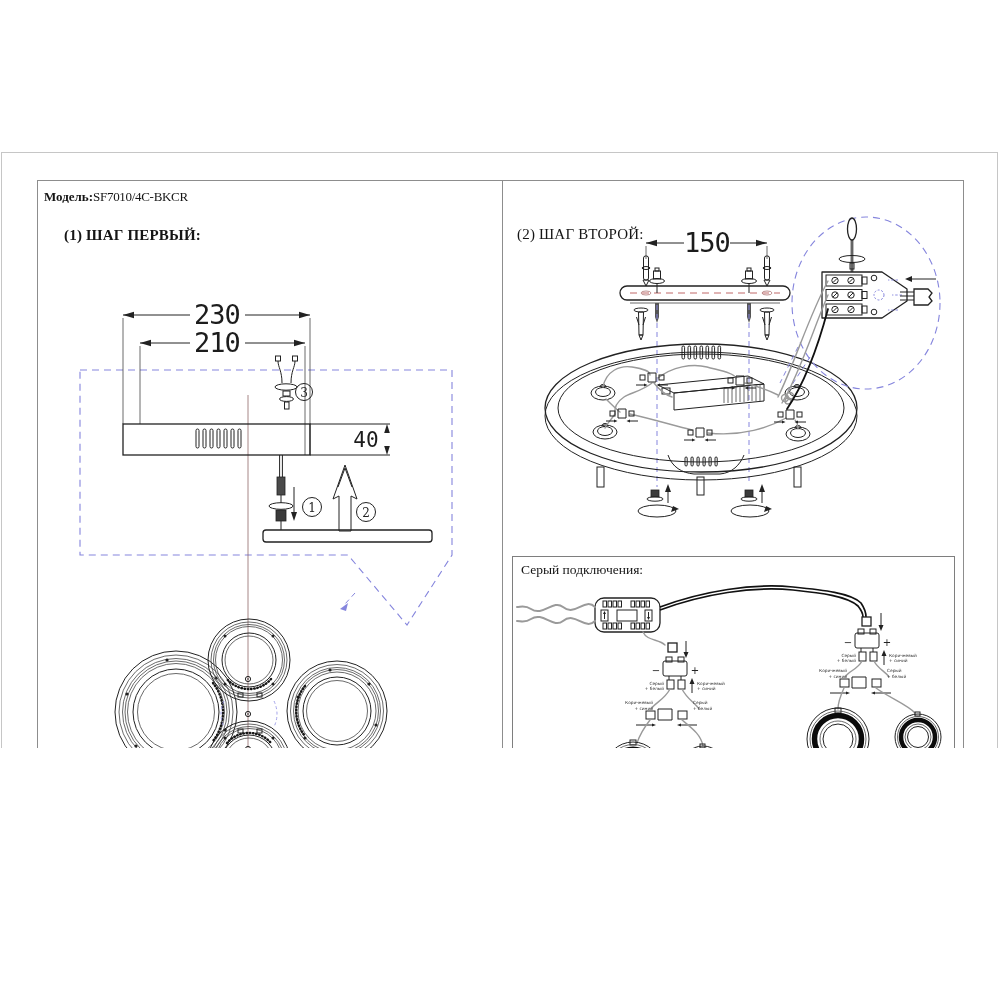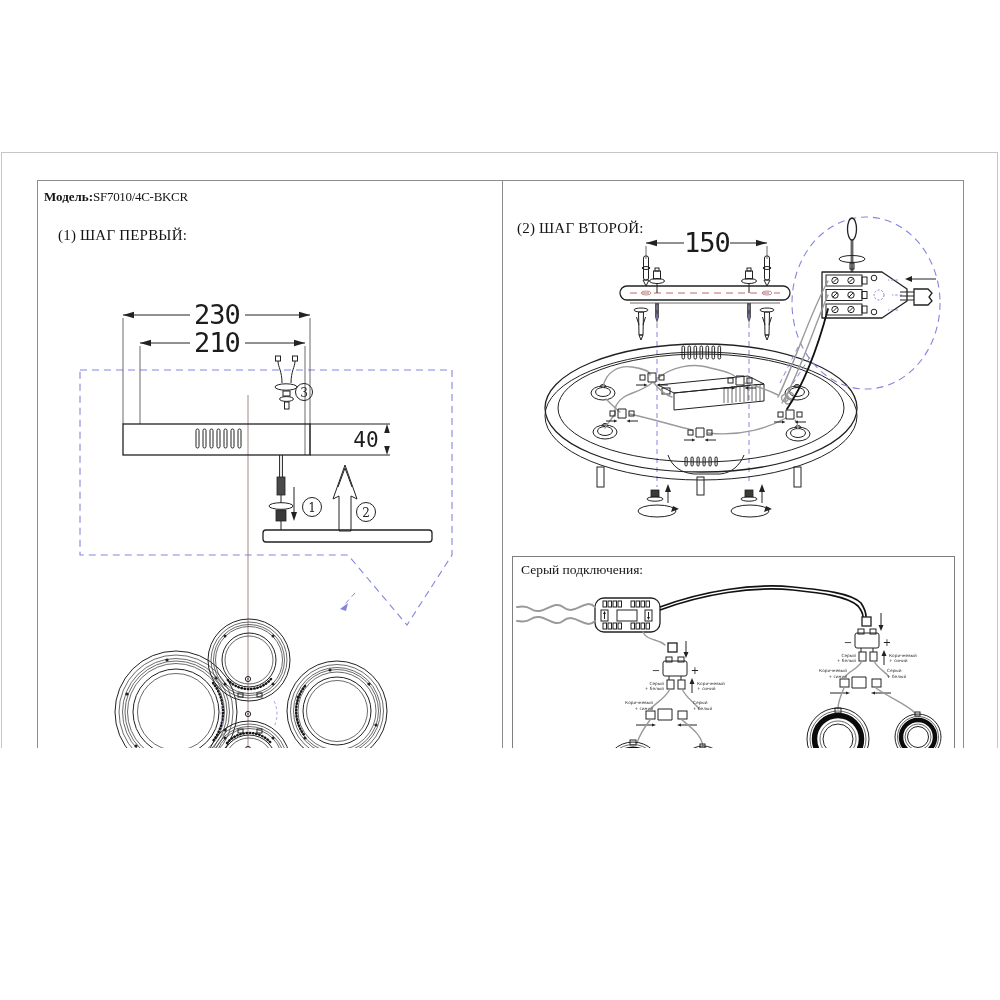--- a/index.html
+++ b/index.html
@@ -6,22 +6,22 @@
   .page{position:relative;width:1000px;height:748px;background:#ffffff;overflow:hidden;
         font-family:"Liberation Serif", serif;color:#151515;}
   .abs{position:absolute;}
   .outer-border{left:1px;top:152px;width:995px;height:695px;border:1px solid #c6c6c6;}
   .inner-border{left:37px;top:180px;width:925px;height:638px;border:1px solid #8d8d8d;}
   .divider{left:502px;top:180px;width:1px;height:638px;background:#8d8d8d;}
   .model-line{left:44px;top:189px;font-size:13px;}
   .model-line .lbl{font-weight:700;}
   .model-line .val{font-weight:400;letter-spacing:-0.3px;}
   .step-title{font-size:15px;letter-spacing:0.2px;}
-  .t1{left:58px;top:227px;}
-  .t2{left:517px;top:220px;}
+  .t1{left:64px;top:227px;font-weight:bold;}
+  .t2{left:517px;top:226px;}
   .wiring-box{left:512px;top:556px;width:441px;height:252px;border:1px solid #7e7e7e;background:#fff;}
   .wiring-title{left:521px;top:562px;font-size:13.5px;}
   svg{position:absolute;overflow:visible;}
   .ln{stroke:#222;stroke-width:1;fill:none;}
   .ln13{stroke:#222;stroke-width:1.3;fill:none;}
   .thin{stroke:#444;stroke-width:0.8;fill:none;}
   .grayw{stroke:#9a9a9a;stroke-width:1.4;fill:none;stroke-linecap:round;}
   .grayw2{stroke:#9a9a9a;stroke-width:2;fill:none;stroke-linecap:round;}
   .bluedash{stroke:#8585dd;stroke-width:1.1;fill:none;stroke-dasharray:7 5;}
   .bluedash2{stroke:#8585dd;stroke-width:1;fill:none;stroke-dasharray:5 4;}

